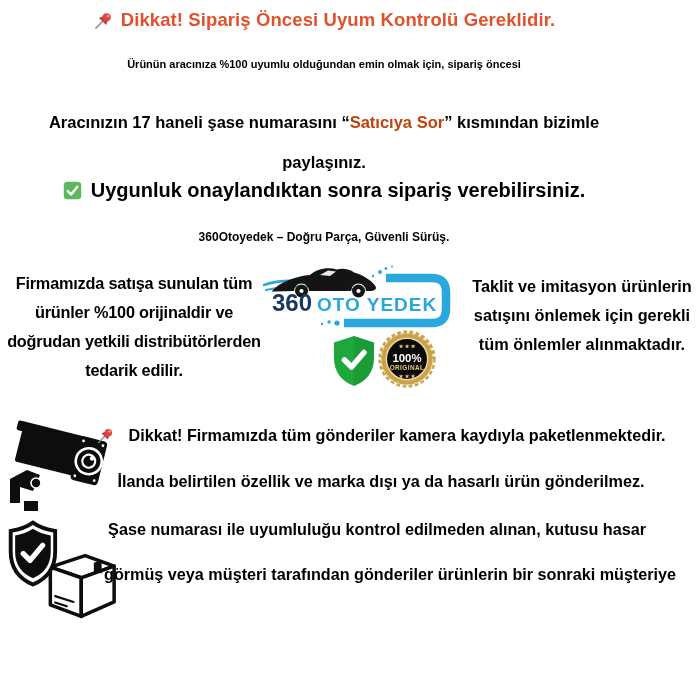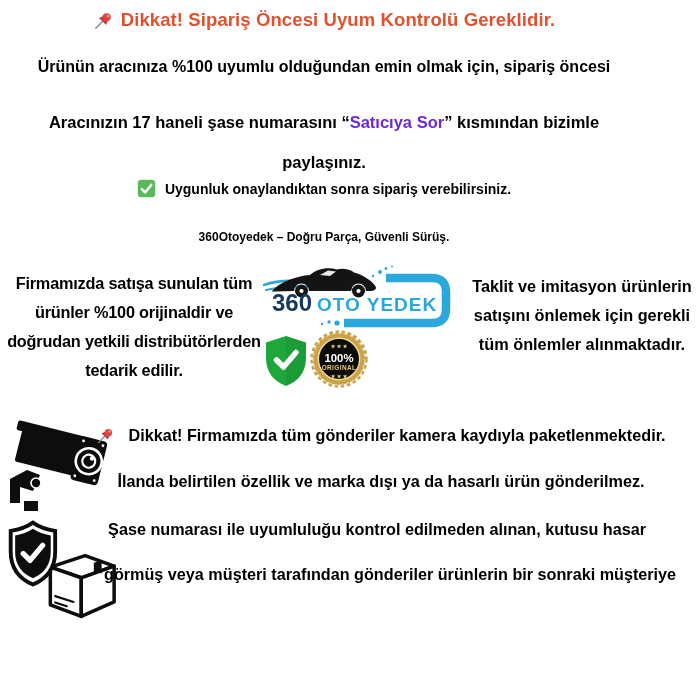--- a/index.html
+++ b/index.html
@@ -12,36 +12,36 @@
 
   
   .heading{
     left:0;right:0;top:9px;
     display:flex;justify-content:center;align-items:center;gap:7px;
     color:#e2512d;font-size:18.5px;letter-spacing:.1px;
   }
   .pin-svg{width:21px;height:21px;flex:0 0 auto}
 
   
-  .p1{left:20px;right:20px;top:58px;text-align:center;font-size:16px}
+  .p1{left:20px;right:20px;top:58px;text-align:center;font-size:11px}
   .p2{left:40px;right:40px;top:102px;text-align:center;font-size:16.5px;line-height:40px}
-  .hl{color:#6d28d9}
+  .hl{color:#c2410c}
   .checkline{
     left:0;right:0;top:179px;
     display:flex;justify-content:center;align-items:center;gap:9px;
-    font-size:14px;
+    font-size:20px;
   }
   .check-svg{width:19px;height:19px;flex:0 0 auto}
   .slogan{left:0;right:0;top:230px;text-align:center;font-size:12px}
 
   
   .col-left{left:0;top:269px;width:268px;text-align:center;font-size:16.3px;line-height:29px;letter-spacing:-.2px}
   .col-right{left:466px;top:272px;width:232px;text-align:center;font-size:16.3px;line-height:29px}
   .logo-box{left:263px;top:263px;width:198px;height:68px}
-  .badges{left:262px;top:328px;width:212px;display:flex;justify-content:flex-start;align-items:flex-start}
+  .badges{left:277px;top:328px;width:212px;display:flex;justify-content:center;align-items:flex-start}
   .shield-svg{width:48px;height:54px;margin-top:6px}
   .gold-svg{width:58px;height:62px}
 
   
   .camera-icon{left:8px;top:417px;width:112px;height:94px}
   .camera-text{left:118px;right:4px;top:426px}
   .cam-line{display:flex;justify-content:center;align-items:center;gap:13px;font-size:16.2px;white-space:nowrap}
   .cam-line + .cam-line{margin-top:27px}
 
   

